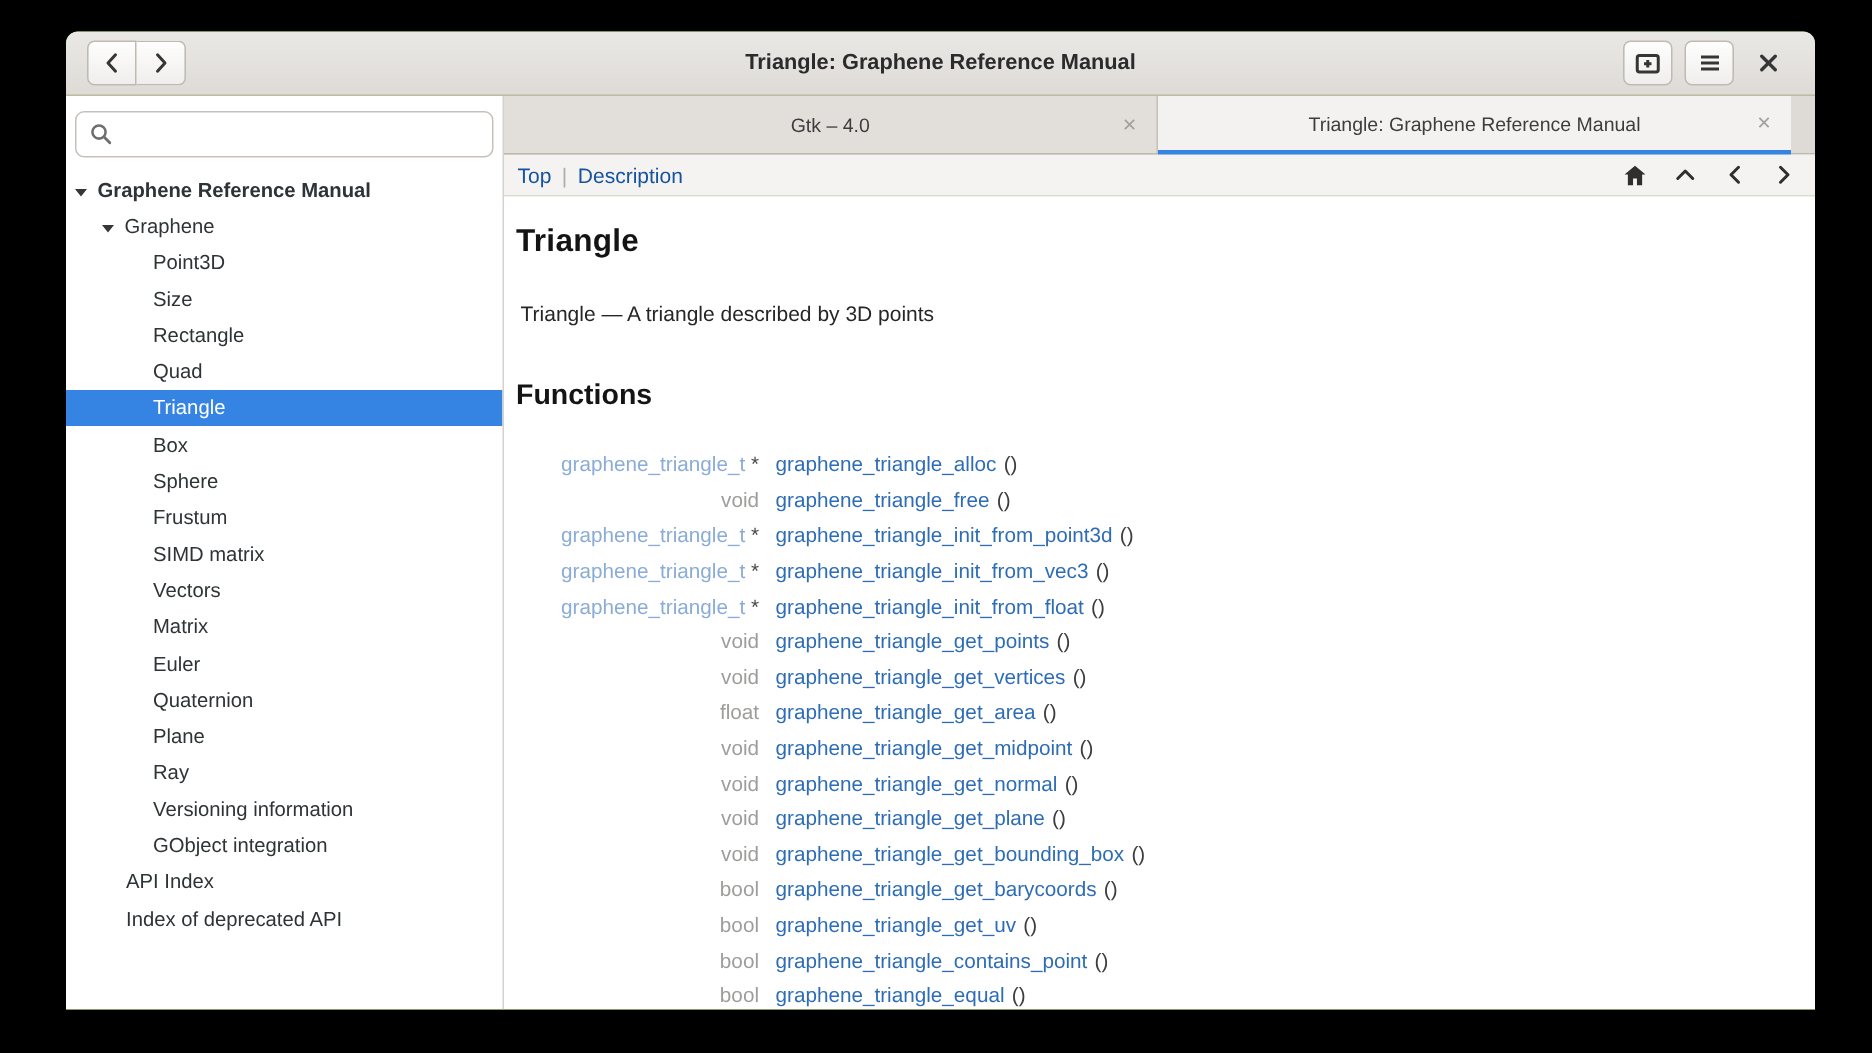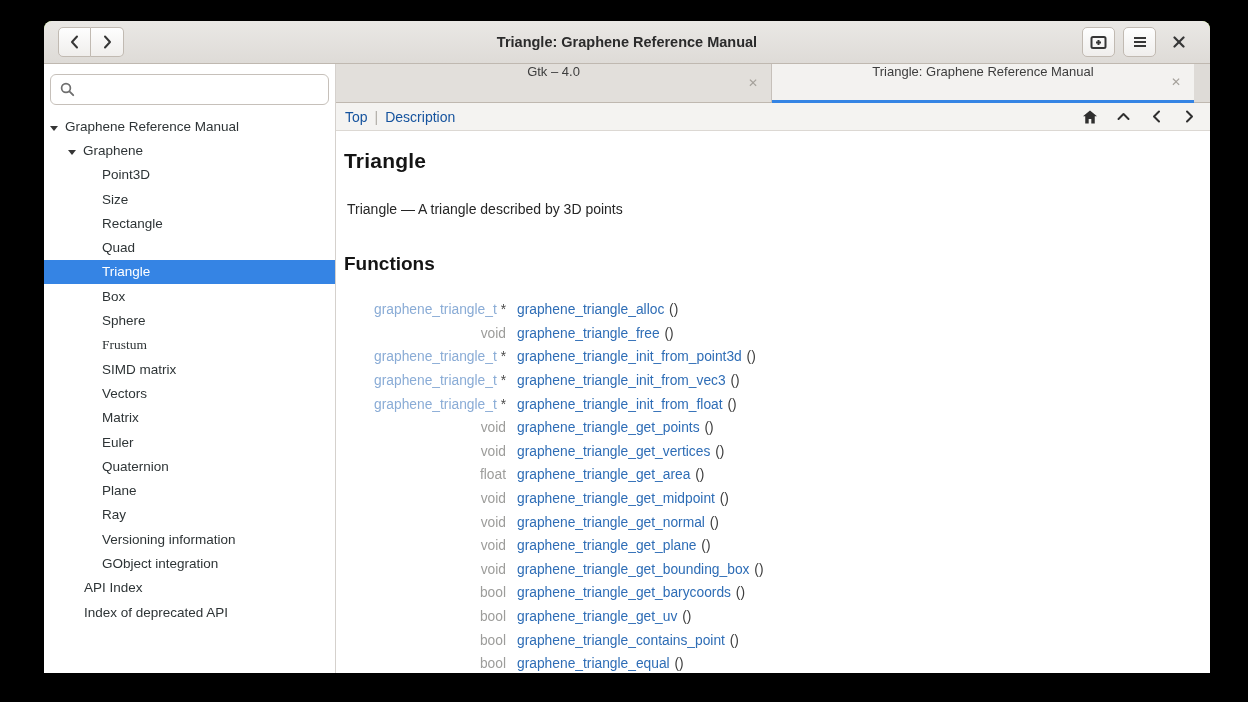--- a/index.html
+++ b/index.html
@@ -38,33 +38,33 @@
 
   
   .sidebar { width:292px; flex:0 0 292px; background:#fff; border-right:1px solid #d5d1cd; padding-top:10px; overflow:hidden; }
   .search-entry {
     margin:0 6px 9px 6px; height:31px; border:1px solid #c6c0ba; border-radius:6px;
     background:#fff; display:flex; align-items:center; padding:0 9px; gap:7px;
   }
   .search-entry input { border:none; outline:none; flex:1; font-size:13px; font-family:"Liberation Sans",sans-serif; background:transparent; color:#2e3436; }
   .tree { font-size:13.5px; color:#2e3436; }
   .tree-row { height:24.3px; display:flex; align-items:center; white-space:nowrap; }
-  .tree-row.bold { font-weight:normal; }
+  .tree-row.bold { font-weight:bold; }
   .tree-row.selected { background:#3584e4; color:#fff; }
   .expander {
     display:inline-block; width:0; height:0; flex:0 0 auto;
     border:4px solid transparent; border-top:5px solid #363636; border-bottom:none;
     margin-right:7px; position:relative; top:2px;
   }
 
   
   .main { flex:1; display:flex; flex-direction:column; min-width:0; }
 
   .tabbar { height:39px; flex:0 0 39px; display:flex; background:#dedbd7; }
-  .tab { position:relative; display:flex; align-items:flex-start; justify-content:center; height:39px; }
+  .tab { position:relative; display:flex; align-items:center; justify-content:center; height:39px; }
   .tab.t0 { width:436px; }
   .tab.t1 { width:422px; }
   .tab.inactive { background:#e2dfdb; border-right:1px solid #c6c0ba; border-bottom:1px solid #bfb8b0; }
   .tab.active { background:#f3f2f0; border-bottom:3px solid #3584e4; }
   .tabbar-filler { flex:1; background:#dedbd7; border-bottom:1px solid #bfb8b0; }
   .tab-label { font-size:13px; color:#3d3d3d; }
   .tab-close { position:absolute; right:13px; top:50%; transform:translateY(-50%); font-size:12px; color:#a5a19b; line-height:1; }
 
   .navbar {
     height:28px; flex:0 0 28px; background:#f4f3f1; border-bottom:1px solid #dcd8d3;
@@ -184,21 +184,21 @@
           <div class="tree-row selected">
             <span class="tree-label" style="margin-left: 58px;">Triangle</span>
           </div>
           <div class="tree-row">
             <span class="tree-label" style="margin-left: 58px;">Box</span>
           </div>
           <div class="tree-row">
             <span class="tree-label" style="margin-left: 58px;">Sphere</span>
           </div>
           <div class="tree-row">
-            <span class="tree-label" style="margin-left: 58px; font-family: Liberation Serif, serif;">Frustum</span>
+            <span class="tree-label" style="margin-left: 58px;">Frustum</span>
           </div>
           <div class="tree-row">
             <span class="tree-label" style="margin-left: 58px;">SIMD matrix</span>
           </div>
           <div class="tree-row">
             <span class="tree-label" style="margin-left: 58px;">Vectors</span>
           </div>
           <div class="tree-row">
             <span class="tree-label" style="margin-left: 58px;">Matrix</span>
           </div>

